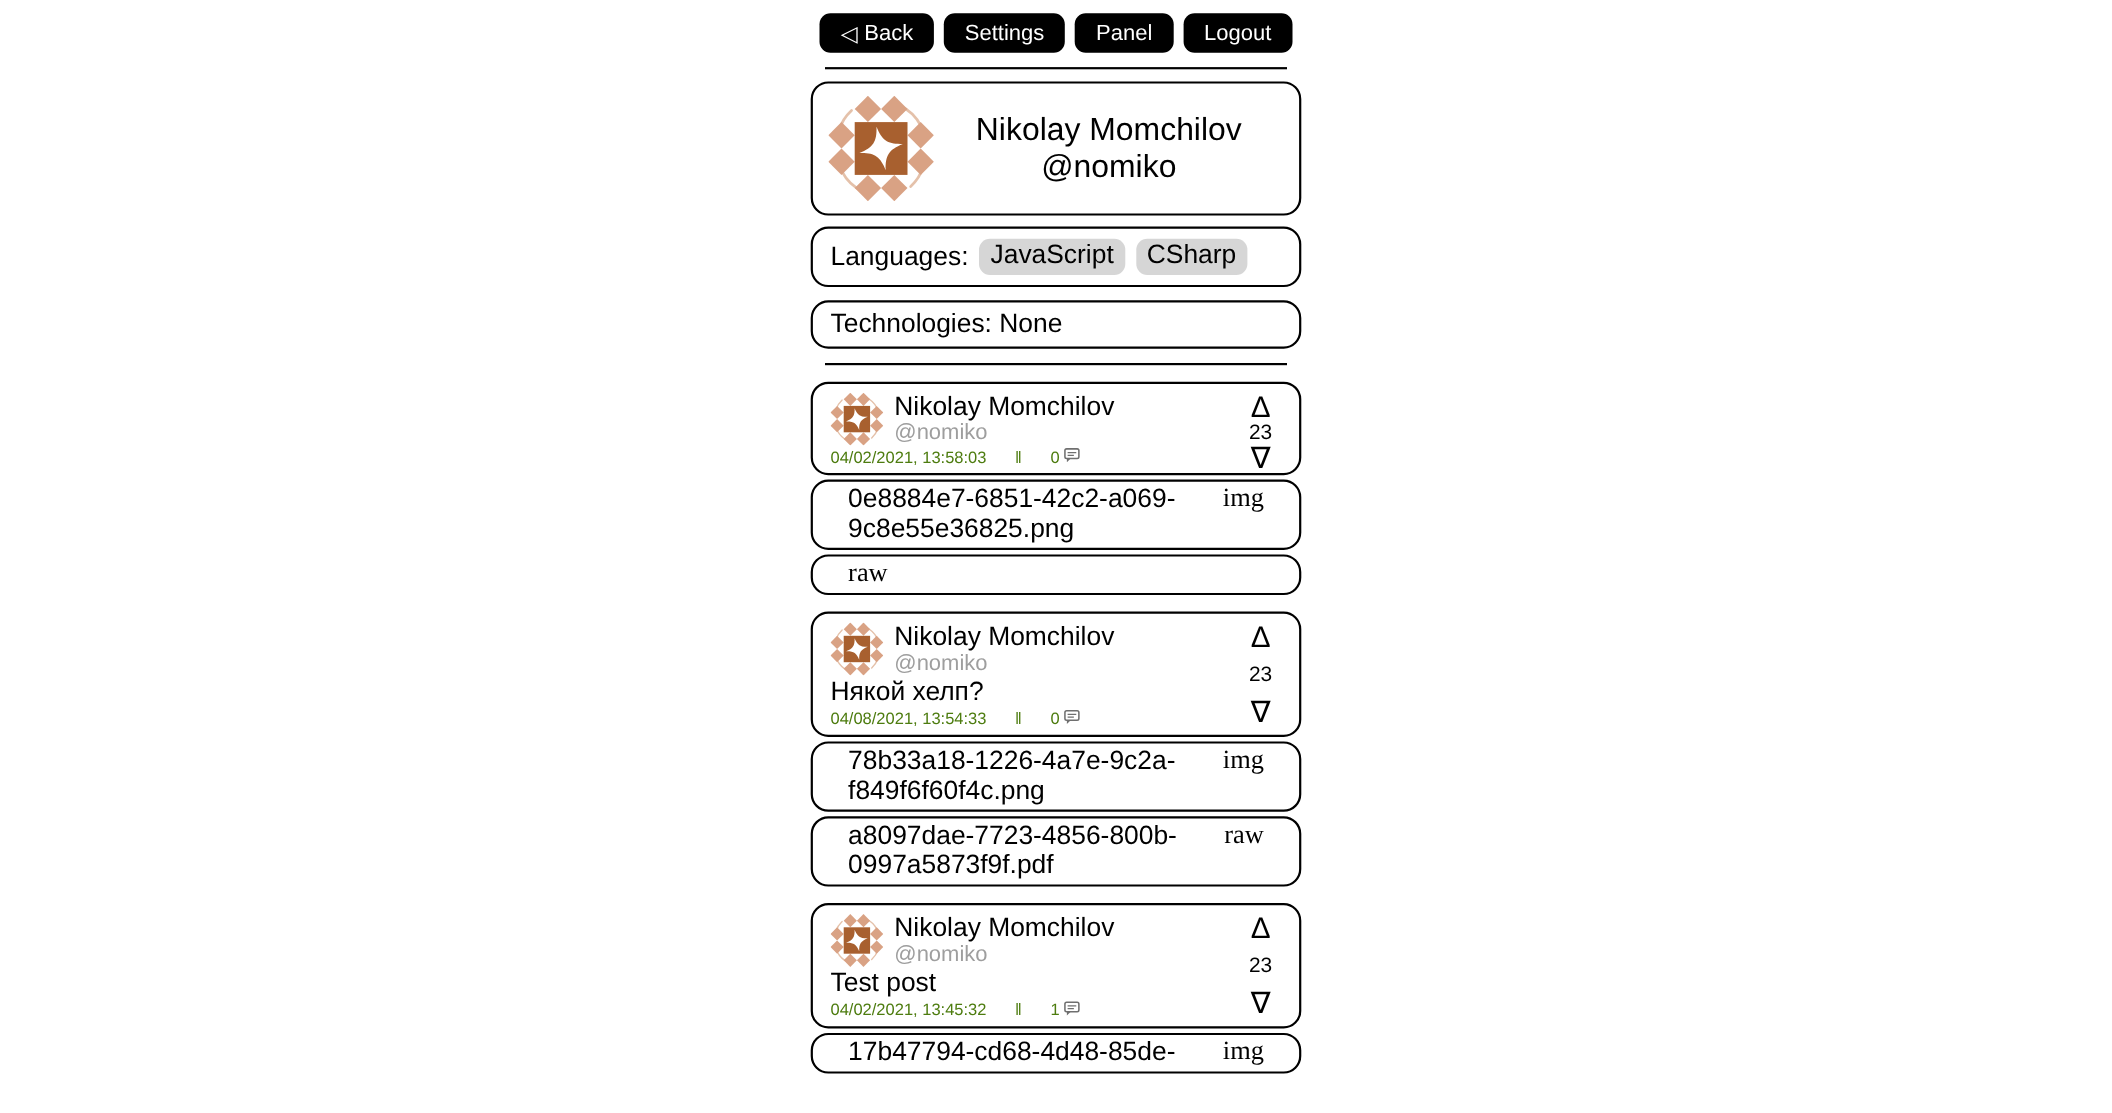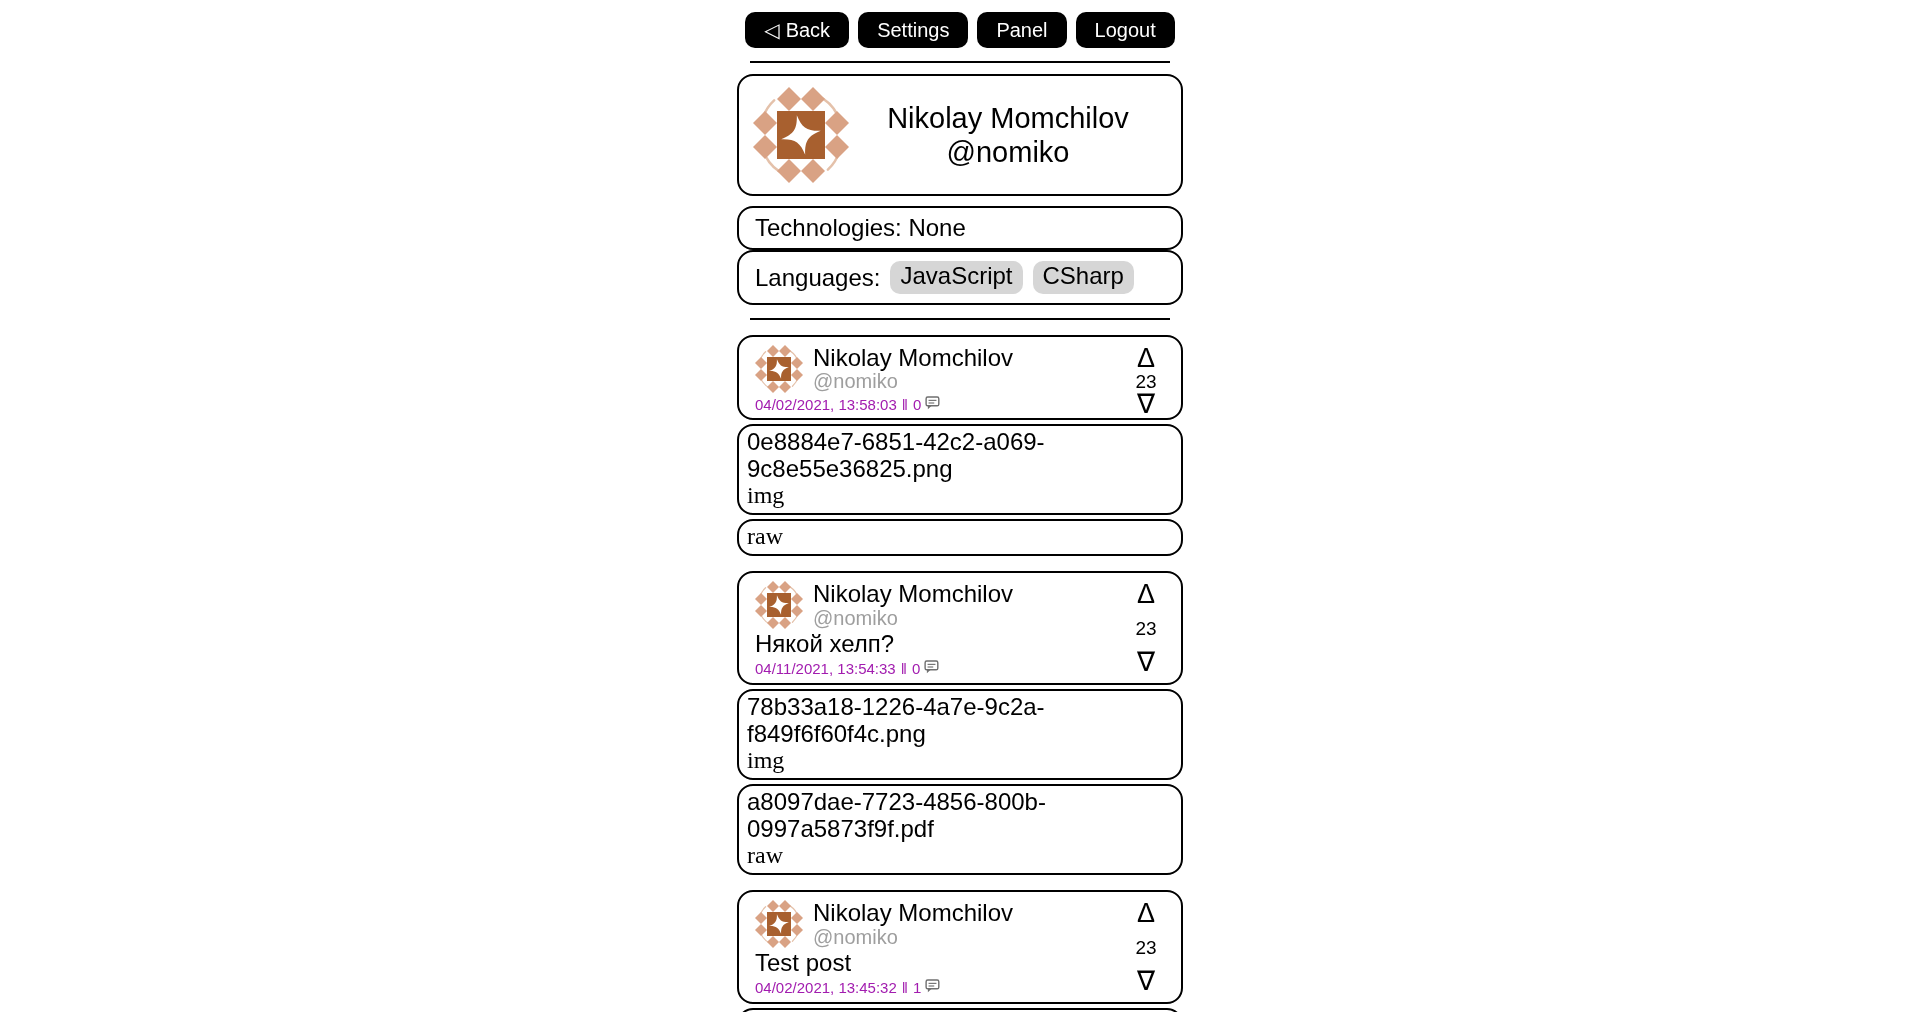--- a/index.html
+++ b/index.html
@@ -31,28 +31,28 @@
   .pill { background: #d6d6d6; border-radius: 10px; padding: 1px 10px 4px; font-size: 24px; }
 
   
   .post { margin-top: 15px; }
   .post:first-of-type { margin-top: 0; }
   .post-header { position: relative; padding: 8px 70px 6px 16px; }
   .post-top { display: flex; gap: 10px; }
   .author-name { font-size: 24px; line-height: 1.1; }
   .author-handle { font-size: 20px; line-height: 1.05; color: #9e9e9e; }
   .post-title { font-size: 24px; line-height: 1.1; margin-top: 2px; }
-  .post-meta { margin-top: 3px; font-size: 15px; color: #a21caf; display: flex; align-items: center; gap: 5px; height: 16px; }
+  .post-meta { margin-top: 3px; font-size: 15px; color: #4d7c0f; display: flex; align-items: center; gap: 26px; height: 16px; }
   .comment-group { display: flex; align-items: center; gap: 4px; }
   .vote-col { position: absolute; right: 14px; top: 8px; bottom: 7px; width: 42px;
     display: flex; flex-direction: column; justify-content: space-between; align-items: center; }
   .vote-arrow { font-size: 27px; line-height: 1; cursor: pointer; }
   .vote-count { font-size: 19px; line-height: 1; }
 
-  .attachment { margin-top: 4px; padding: 2px 8px 4px; display: flex; justify-content: space-between; font-size: 24px; line-height: 1.13; flex-direction: column; }
+  .attachment { margin-top: 4px; padding: 2px 32px 4px; display: flex; justify-content: space-between; font-size: 24px; line-height: 1.13; }
   .attachment-name { width: 340px; overflow-wrap: break-word; }
   .attachment-type { flex: 0 0 auto; font-family: Liberation Serif, serif; }
 </style>
 </head>
 <body>
 
 <div class="column">
 
   <nav class="nav-row">
     <button class="nav-btn">
@@ -88,28 +88,28 @@
     <rect x="25" y="25" width="50" height="50" fill="#a8602f"></rect>
     <path d="M50 29 C52.5 43 57 47.5 71 50 C57 52.5 52.5 57 50 71 C47.5 57 43 52.5 29 50 C43 47.5 47.5 43 50 29 Z" fill="#ffffff" transform="rotate(-12 50 50)"></path>
   </svg>
 </span>
     <div class="profile-names">
       <div>Nikolay Momchilov</div>
       <div>@nomiko</div>
     </div>
   </section>
 
-  <section class="card info-card tech-card">
-    <span>Technologies: None</span>
-  </section>
-
   <section class="card info-card">
     <span>Languages:</span>
     <span class="pill">JavaScript</span>
     <span class="pill">CSharp</span>
+  </section>
+
+  <section class="card info-card tech-card">
+    <span>Technologies: None</span>
   </section>
 
   <hr class="hr hr2">
 
   <section class="post">
     <div class="card post-header">
       <div class="post-top">
         <span class="avatar avatar-sm">
   <svg viewBox="0 0 100 100" xmlns="http://www.w3.org/2000/svg">
     <g fill="none" stroke="#e0b79c" stroke-width="2.6" stroke-linecap="round" opacity="0.85">
@@ -192,21 +192,21 @@
     <path d="M50 29 C52.5 43 57 47.5 71 50 C57 52.5 52.5 57 50 71 C47.5 57 43 52.5 29 50 C43 47.5 47.5 43 50 29 Z" fill="#ffffff" transform="rotate(-12 50 50)"></path>
   </svg>
 </span>
         <div>
           <div class="author-name">Nikolay Momchilov</div>
           <div class="author-handle">@nomiko</div>
         </div>
       </div>
       <div class="post-title">Някой хелп?</div>
       <div class="post-meta">
-        <span>04/11/2021, 13:54:33</span>
+        <span>04/08/2021, 13:54:33</span>
         <span>‖</span>
         <span class="comment-group">
           <span>0</span>
           <span>
   <svg viewBox="0 0 17 16" width="15" height="14" xmlns="http://www.w3.org/2000/svg">
     <rect x="1.2" y="1.2" width="14.5" height="10" rx="1.8" fill="none" stroke="#6f6f6f" stroke-width="1.6"></rect>
     <line x1="4" y1="5" x2="13" y2="5" stroke="#6f6f6f" stroke-width="1.3"></line>
     <line x1="4" y1="8" x2="10.5" y2="8" stroke="#6f6f6f" stroke-width="1.3"></line>
     <polygon points="3.2,11 3.2,15 7.5,11" fill="#6f6f6f"></polygon>
   </svg>

